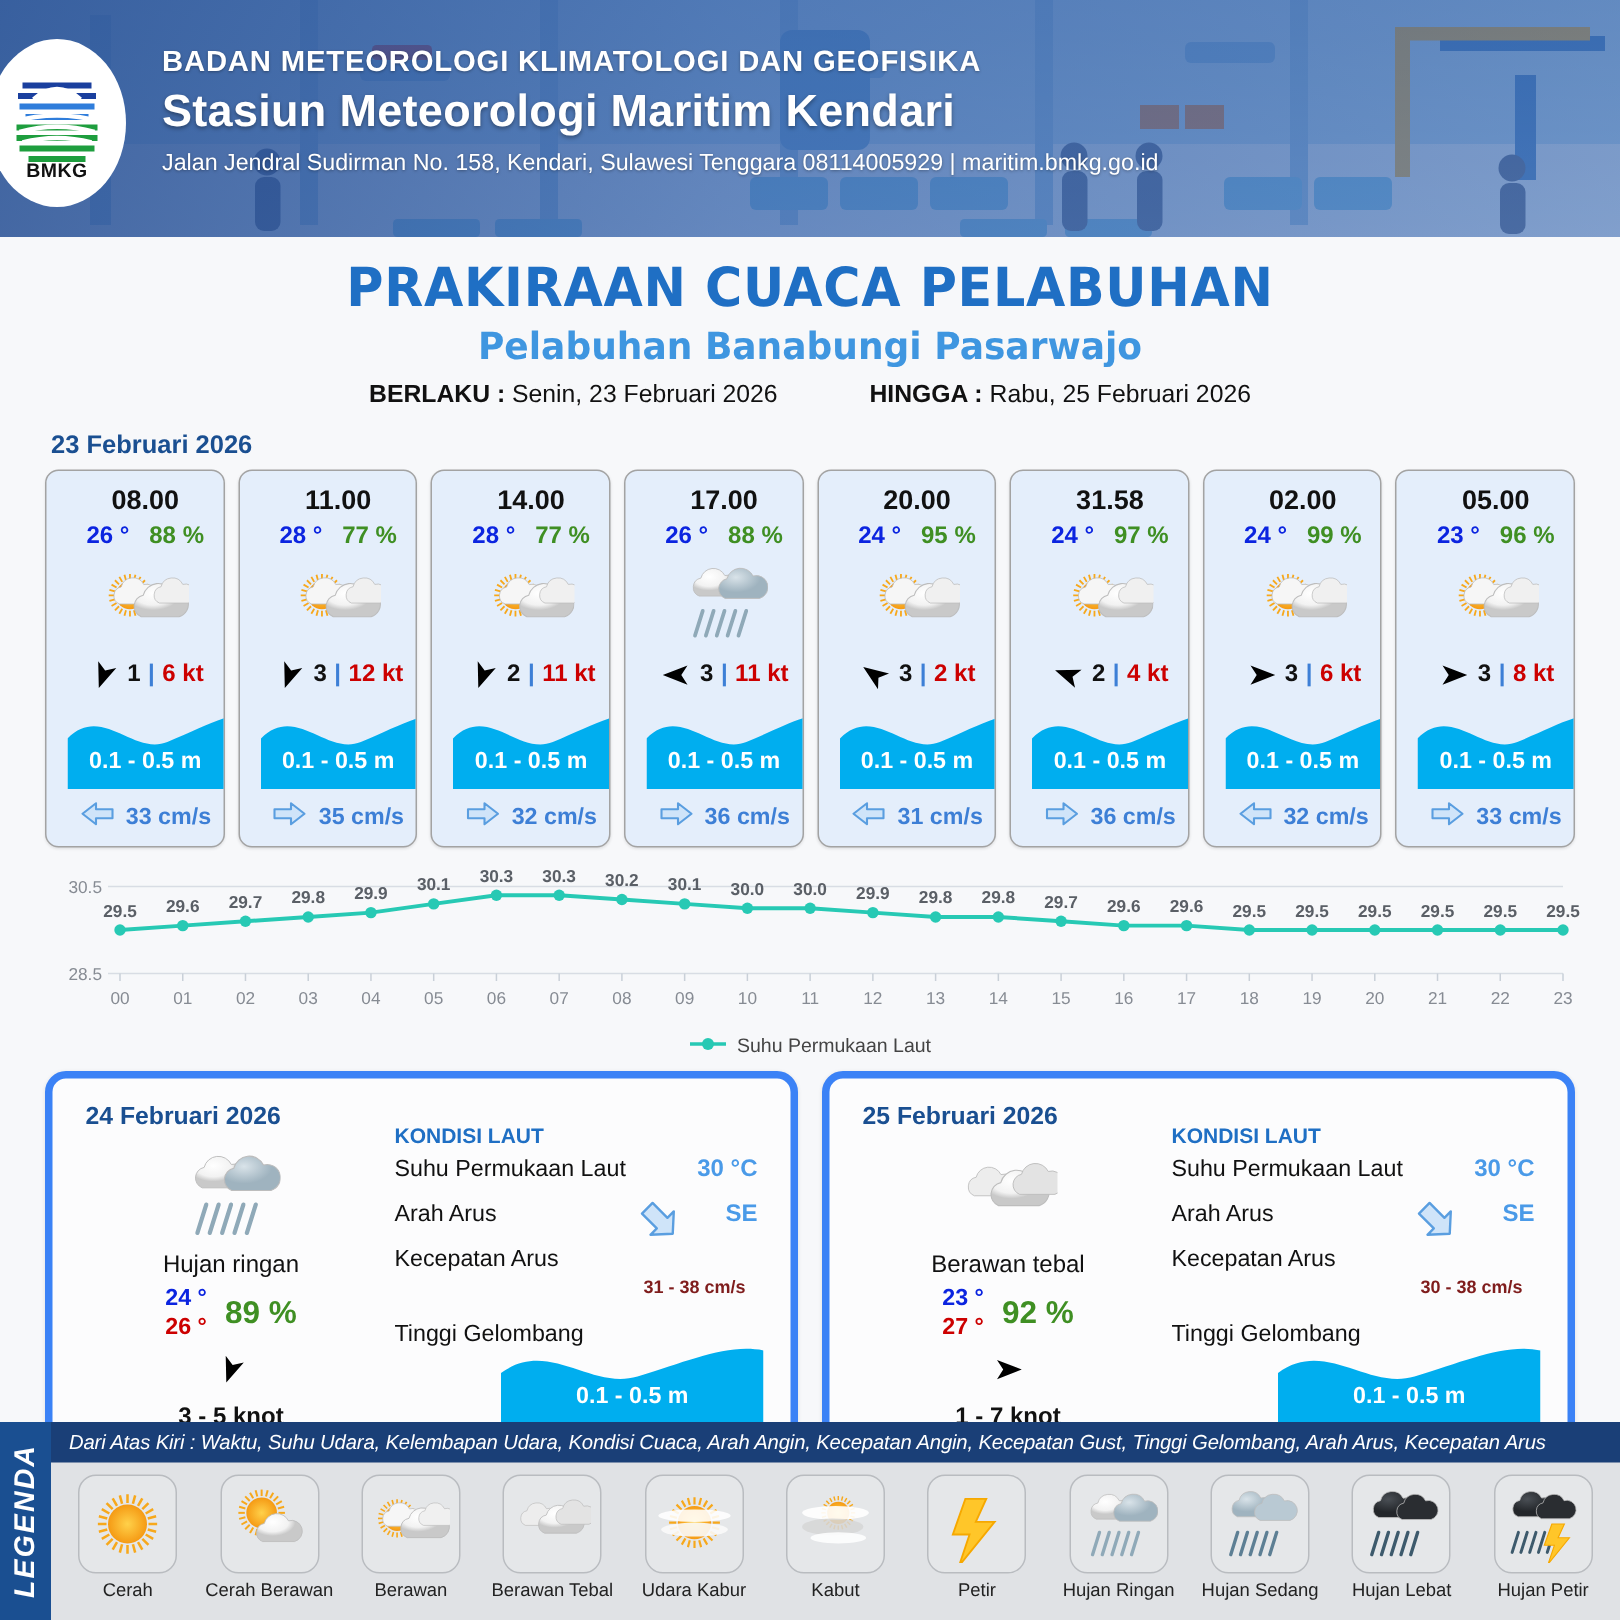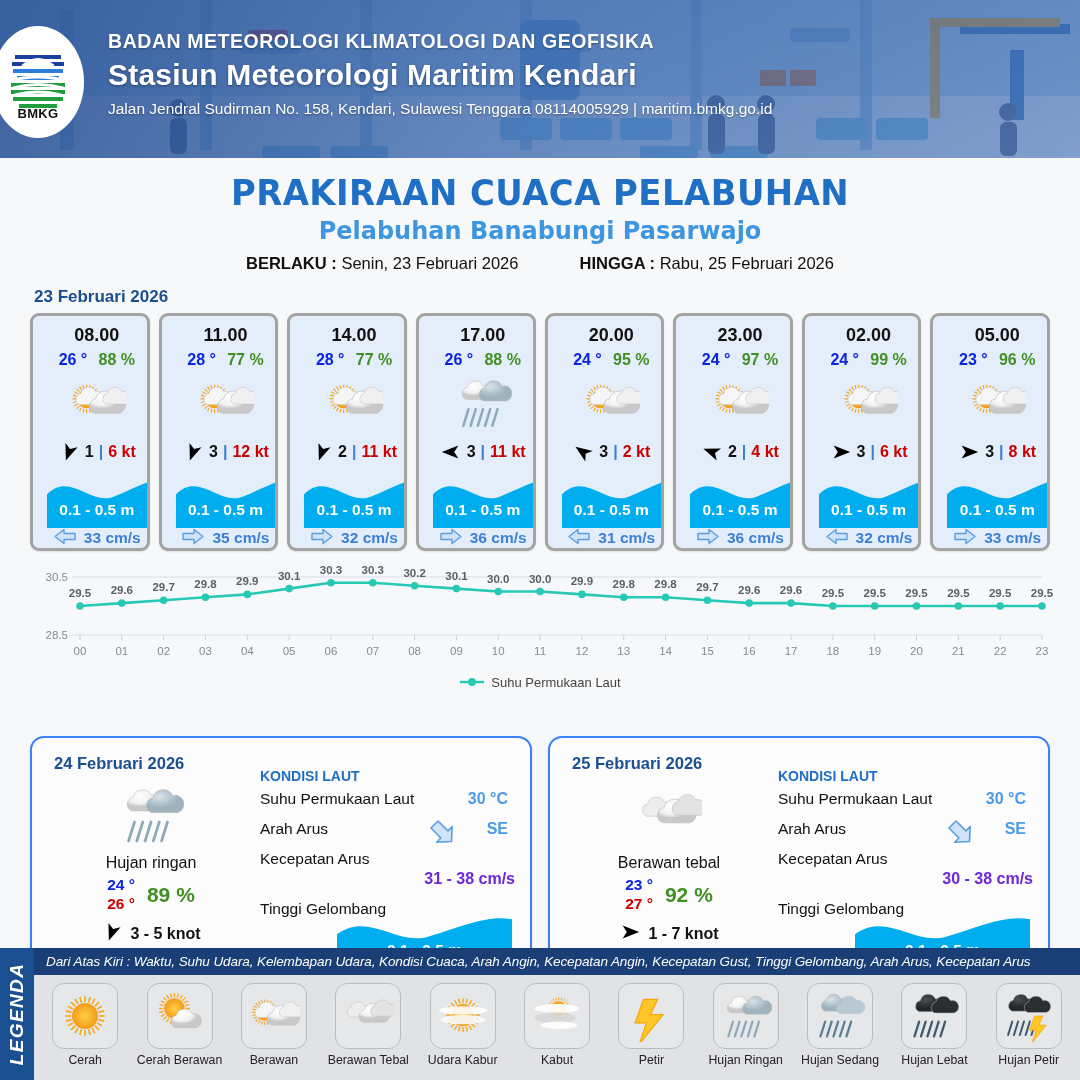--- a/index.html
+++ b/index.html
@@ -44,73 +44,73 @@
   .t-valid { margin-top:9px; font-size:16.5px; color:#111; }
   .t-valid .k { font-weight:bold; }
   .t-valid .gap { display:inline-block; width:52px; }
 
   
   .day-label { margin:14px 0 6px 34px; font-size:17px; font-weight:bold; color:#1a4f91; }
 
   
   .cards { display:flex; gap:9px; padding:0 30px; }
   .card {
-    width:128px; background:#e4eefb; border:3px solid #a3a3a3;
+    width:128px; background:#e4eefb; border:1px solid #a3a3a3;
     border-radius:9px; overflow:hidden; position:relative;
     box-shadow:0 1px 2px rgba(0,0,0,.10);
     padding-left:14px;
   }
   .c-time { text-align:center; font-size:18px; font-weight:bold; color:#111; padding-top:9px; }
   .c-th { display:flex; justify-content:space-around; align-items:baseline; padding:5px 6px 0; }
   .c-temp { font-size:16px; font-weight:bold; color:#0b24e0; }
   .c-hum  { font-size:16px; font-weight:bold; color:#3f8f23; }
   .c-icon { height:62px; display:flex; align-items:center; justify-content:center; margin-top:3px; }
   .c-wind { display:flex; align-items:center; justify-content:center; gap:5px; height:32px; margin-top:2px; }
   .c-wdir svg { display:block; }
   .c-wnum { font-size:16px; font-weight:bold; color:#111; }
   .c-wsep { color:#3d7fd6; font-weight:bold; font-size:16px; }
   .c-wkt  { font-size:16px; font-weight:bold; color:#cc0000; }
   .wave-wrap { position:relative; height:58px; margin-top:2px; }
   .wave-wrap svg { position:absolute; top:0; left:0; }
   .c-wave-txt { position:absolute; bottom:9px; left:0; width:100%; text-align:center;
                 font-size:15.5px; font-weight:bold; color:#fff; }
-  .c-cur { display:flex; align-items:center; justify-content:center; gap:7px; height:20px; }
+  .c-cur { display:flex; align-items:center; justify-content:center; gap:7px; height:38px; }
   .c-cur-txt { font-size:15.5px; font-weight:bold; color:#3d7fd6; }
 
   
   .chart-box { margin:12px 24px 0; position:relative; height:110px; }
   .chart-box svg { display:block; }
   .chart-legend { text-align:center; margin-top:2px; font-size:13px; color:#444;
                   display:flex; align-items:center; justify-content:center; gap:6px; }
   .legend-mark { display:inline-block; }
 
   
   .days { display:flex; gap:16px; padding:10px 30px 0; }
   .dpanel {
-    flex:1; background:#fcfcfd; border:2px solid #3b82f6; border-radius:14px;
-    height:248px; position:relative; box-shadow:0 1px 3px rgba(0,0,0,.10);margin-top:36px;
+    flex:1; background:#fcfcfd; border:5px solid #3b82f6; border-radius:14px;
+    height:248px; position:relative; box-shadow:0 1px 3px rgba(0,0,0,.10);
   }
   .dp-date { position:absolute; left:22px; top:16px; font-size:16.5px; font-weight:bold; color:#1a4f91; }
   .dp-left { position:absolute; left:14px; top:42px; width:210px; text-align:center; }
   .dp-ico { height:70px; display:flex; align-items:center; justify-content:center; }
   .dp-cond { font-size:16px; color:#111; margin-top:4px; }
   .dp-temps { display:flex; align-items:center; justify-content:center; gap:12px; margin-top:4px; }
   .dp-tcol { text-align:left; line-height:1.22; }
   .dp-tmin { font-size:15.5px; font-weight:bold; color:#0b24e0; }
   .dp-tmax { font-size:15.5px; font-weight:bold; color:#cc0000; }
   .dp-hum { font-size:21px; font-weight:bold; color:#3f8f23; }
-  .dp-wind { display:flex; align-items:center; justify-content:center; gap:7px; margin-top:7px; }
+  .dp-wind { display:flex; align-items:center; justify-content:center; gap:7px; margin-top:7px;flex-direction:column; }
   .dp-wtxt { font-size:16px; font-weight:bold; color:#111; }
   .dp-gust { font-size:15.5px; font-weight:bold; color:#cc0000; margin-top:3px; }
   .dp-right { position:absolute; left:228px; top:30px; right:14px; }
   .dp-h { font-size:14px; font-weight:bold; color:#1f6fc4; }
   .dp-row { position:relative; height:24px; margin-top:6px; }
   .dp-lbl { font-size:15.5px; color:#111; }
   .dp-val { position:absolute; right:8px; top:0; font-size:16px; font-weight:bold; color:#4a9ae8; }
-  .dp-val-sp { position:absolute; right:1px; top:20px; font-size:16px; font-weight:bold; color:#6d28d9; }
+  .dp-val-sp { position:absolute; right:16px; top:20px; font-size:12px; font-weight:bold; color:#7f1d1d; }
   .dp-arr { position:absolute; right:58px; top:-2px; }
   .dp-wave { position:absolute; right:4px; bottom:-44px; width:175px; height:58px; }
   .dp-wave-txt { position:absolute; bottom:9px; left:0; width:100%; text-align:center;
                  font-size:15.5px; font-weight:bold; color:#fff; }
 
   
   .legenda {
     position:absolute; left:0; bottom:0; width:1080px; height:132px;
     background:#e0e2e5; display:flex;
   }
@@ -668,21 +668,21 @@
     <div class="c-cur">
       <span><svg width="24" height="17" viewBox="0 0 24 17">
             <g transform="rotate(180 12 8.5)">
     <path d="M2 5.5 L13 5.5 L13 1.5 L22 8.5 L13 15.5 L13 11.5 L2 11.5 Z" fill="#cfe4f9" stroke="#5a9ee0" stroke-width="1.4" stroke-linejoin="round"></path>
             </g>
           </svg></span>
       <span class="c-cur-txt">31 cm/s</span>
     </div>
     </div>
     <div class="card">
-    <div class="c-time">23.00</div>
+    <div class="c-time">31.58</div>
     <div class="c-th">
       <span class="c-temp">24 °</span>
       <span class="c-hum">97 %</span>
     </div>
     <div class="c-icon">
         <svg width="58" height="58" viewBox="0 0 58 58">
     <defs>
       <radialGradient id="cw58" cx="35%" cy="30%">
               <stop offset="0%" stop-color="#ffffff"></stop>
               <stop offset="70%" stop-color="#f2f2f2"></stop>

